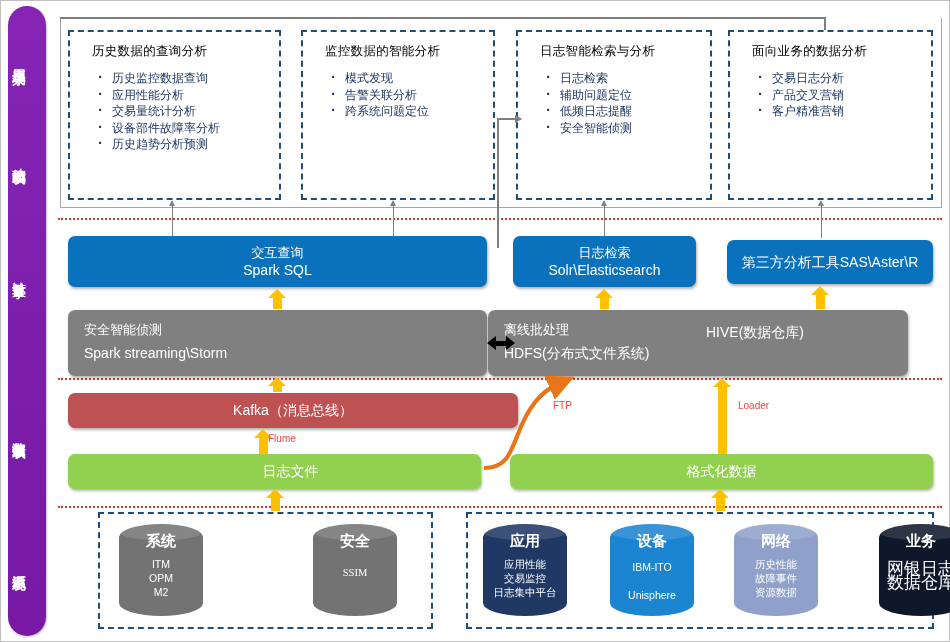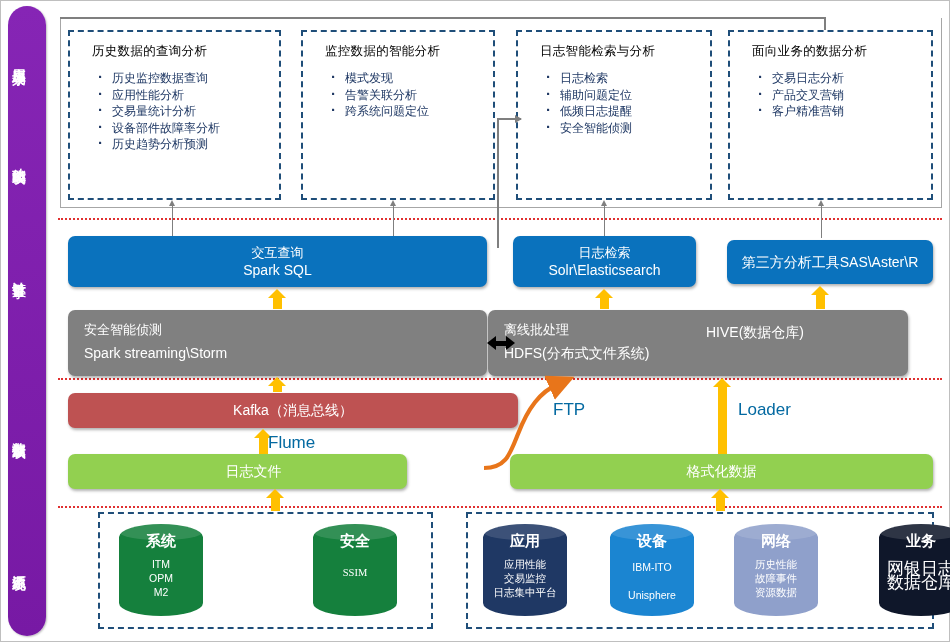--- a/index.html
+++ b/index.html
@@ -103,21 +103,21 @@
     background: #7F7F7F;
   }
   .garrow .head {
     position: absolute; left: 0; top: 0; width: 0; height: 0;
     border-left: 3.2px solid transparent; border-right: 3.2px solid transparent;
     border-bottom: 6px solid #7F7F7F;
   }
   .gline { position: absolute; background: #7F7F7F; }
 
   .conn-label {
-    position: absolute; font-size: 17px; color: #0369a1;
+    position: absolute; font-size: 10px; color: #ef4444;
     font-weight: normal; white-space: nowrap;
   }
 
   
   .src-group {
     position: absolute; border: 2px dashed #1F4E79; background: #fff;
   }
   .cyl {
     position: absolute; width: 84px; height: 92px;
     border-radius: 42px / 13px;
@@ -133,21 +133,21 @@
     font-size: 15px; font-weight: bold; line-height: 18px;
   }
   .cyl .cbody {
     position: absolute; left: 0; top: 33px; width: 84px;
     font-size: 10.5px; line-height: 14px;
   }
   .cyl.navy  { background: #1F3864; }
   .cyl.brite { background: #1B85D1; }
   .cyl.pale  { background: #8FA0CB; }
   .cyl.steel { background: #0f172a; margin-left: 32px; }
-  .cyl.slate { background: #15803d; }
+  .cyl.slate { background: #737373; }
 
   
   .dblarrow { position: absolute; height: 14px; }
   .dblarrow .bar {
     position: absolute; left: 7px; right: 7px; top: 4.5px; height: 5px; background: #000;
   }
   .dblarrow .hl, .dblarrow .hr {
     position: absolute; top: 0; width: 0; height: 0;
     border-top: 7px solid transparent; border-bottom: 7px solid transparent;
   }
@@ -296,21 +296,21 @@
 
   <div class="yarrow" style="left:268px;top:377px;height:15px;width:19px;">
       <div class="shaft"></div>
       <div class="head"></div>
     </div>
 
   <div class="box red" style="left:68px;top:393px;width:450px;height:35px;">
     <div class="box-line2">Kafka（消息总线）</div>
   </div>
 
-  <div class="box green" style="left:68px;top:454px;width:339px;height:35px;padding-left:32px;">
+  <div class="box green" style="left:68px;top:454px;width:413px;height:35px;padding-left:32px;">
     <div class="box-line2">日志文件</div>
   </div>
 
   <div class="box green" style="left:510px;top:454px;width:423px;height:35px;">
     <div class="box-line2">格式化数据</div>
   </div>
 
   <div class="yarrow" style="left:254px;top:429px;height:25px;width:19px;">
       <div class="shaft"></div>
       <div class="head"></div>

